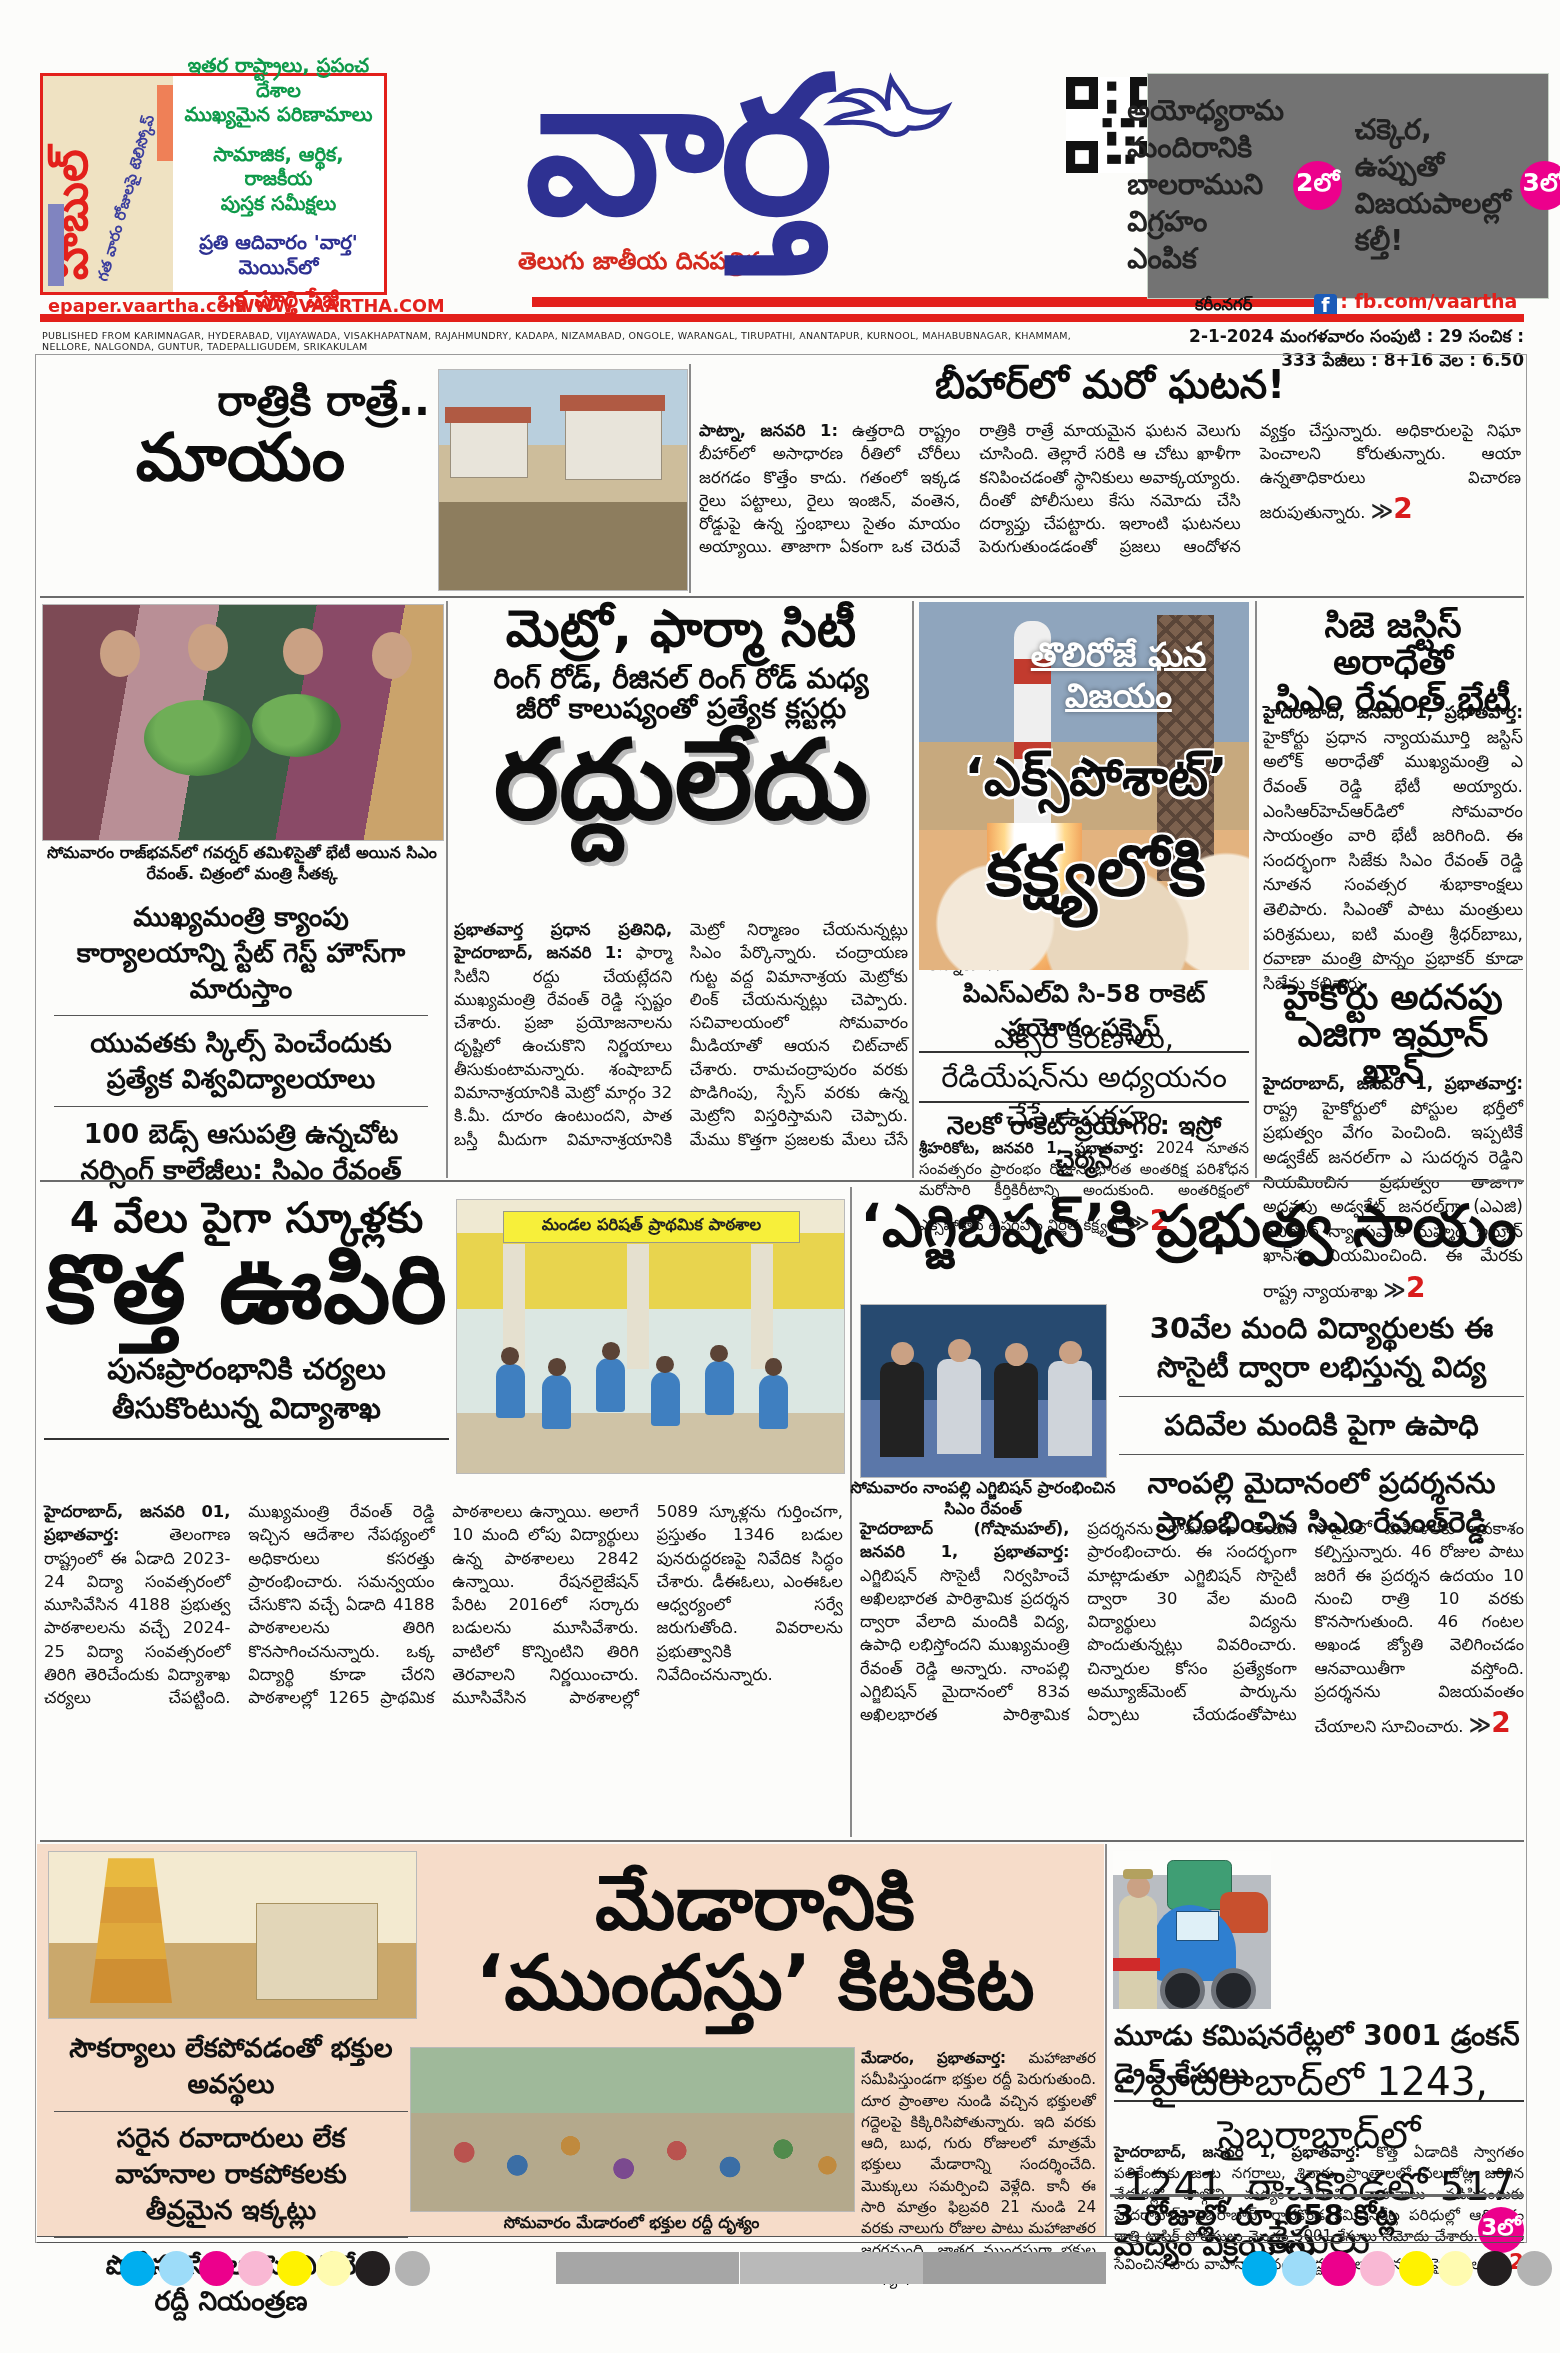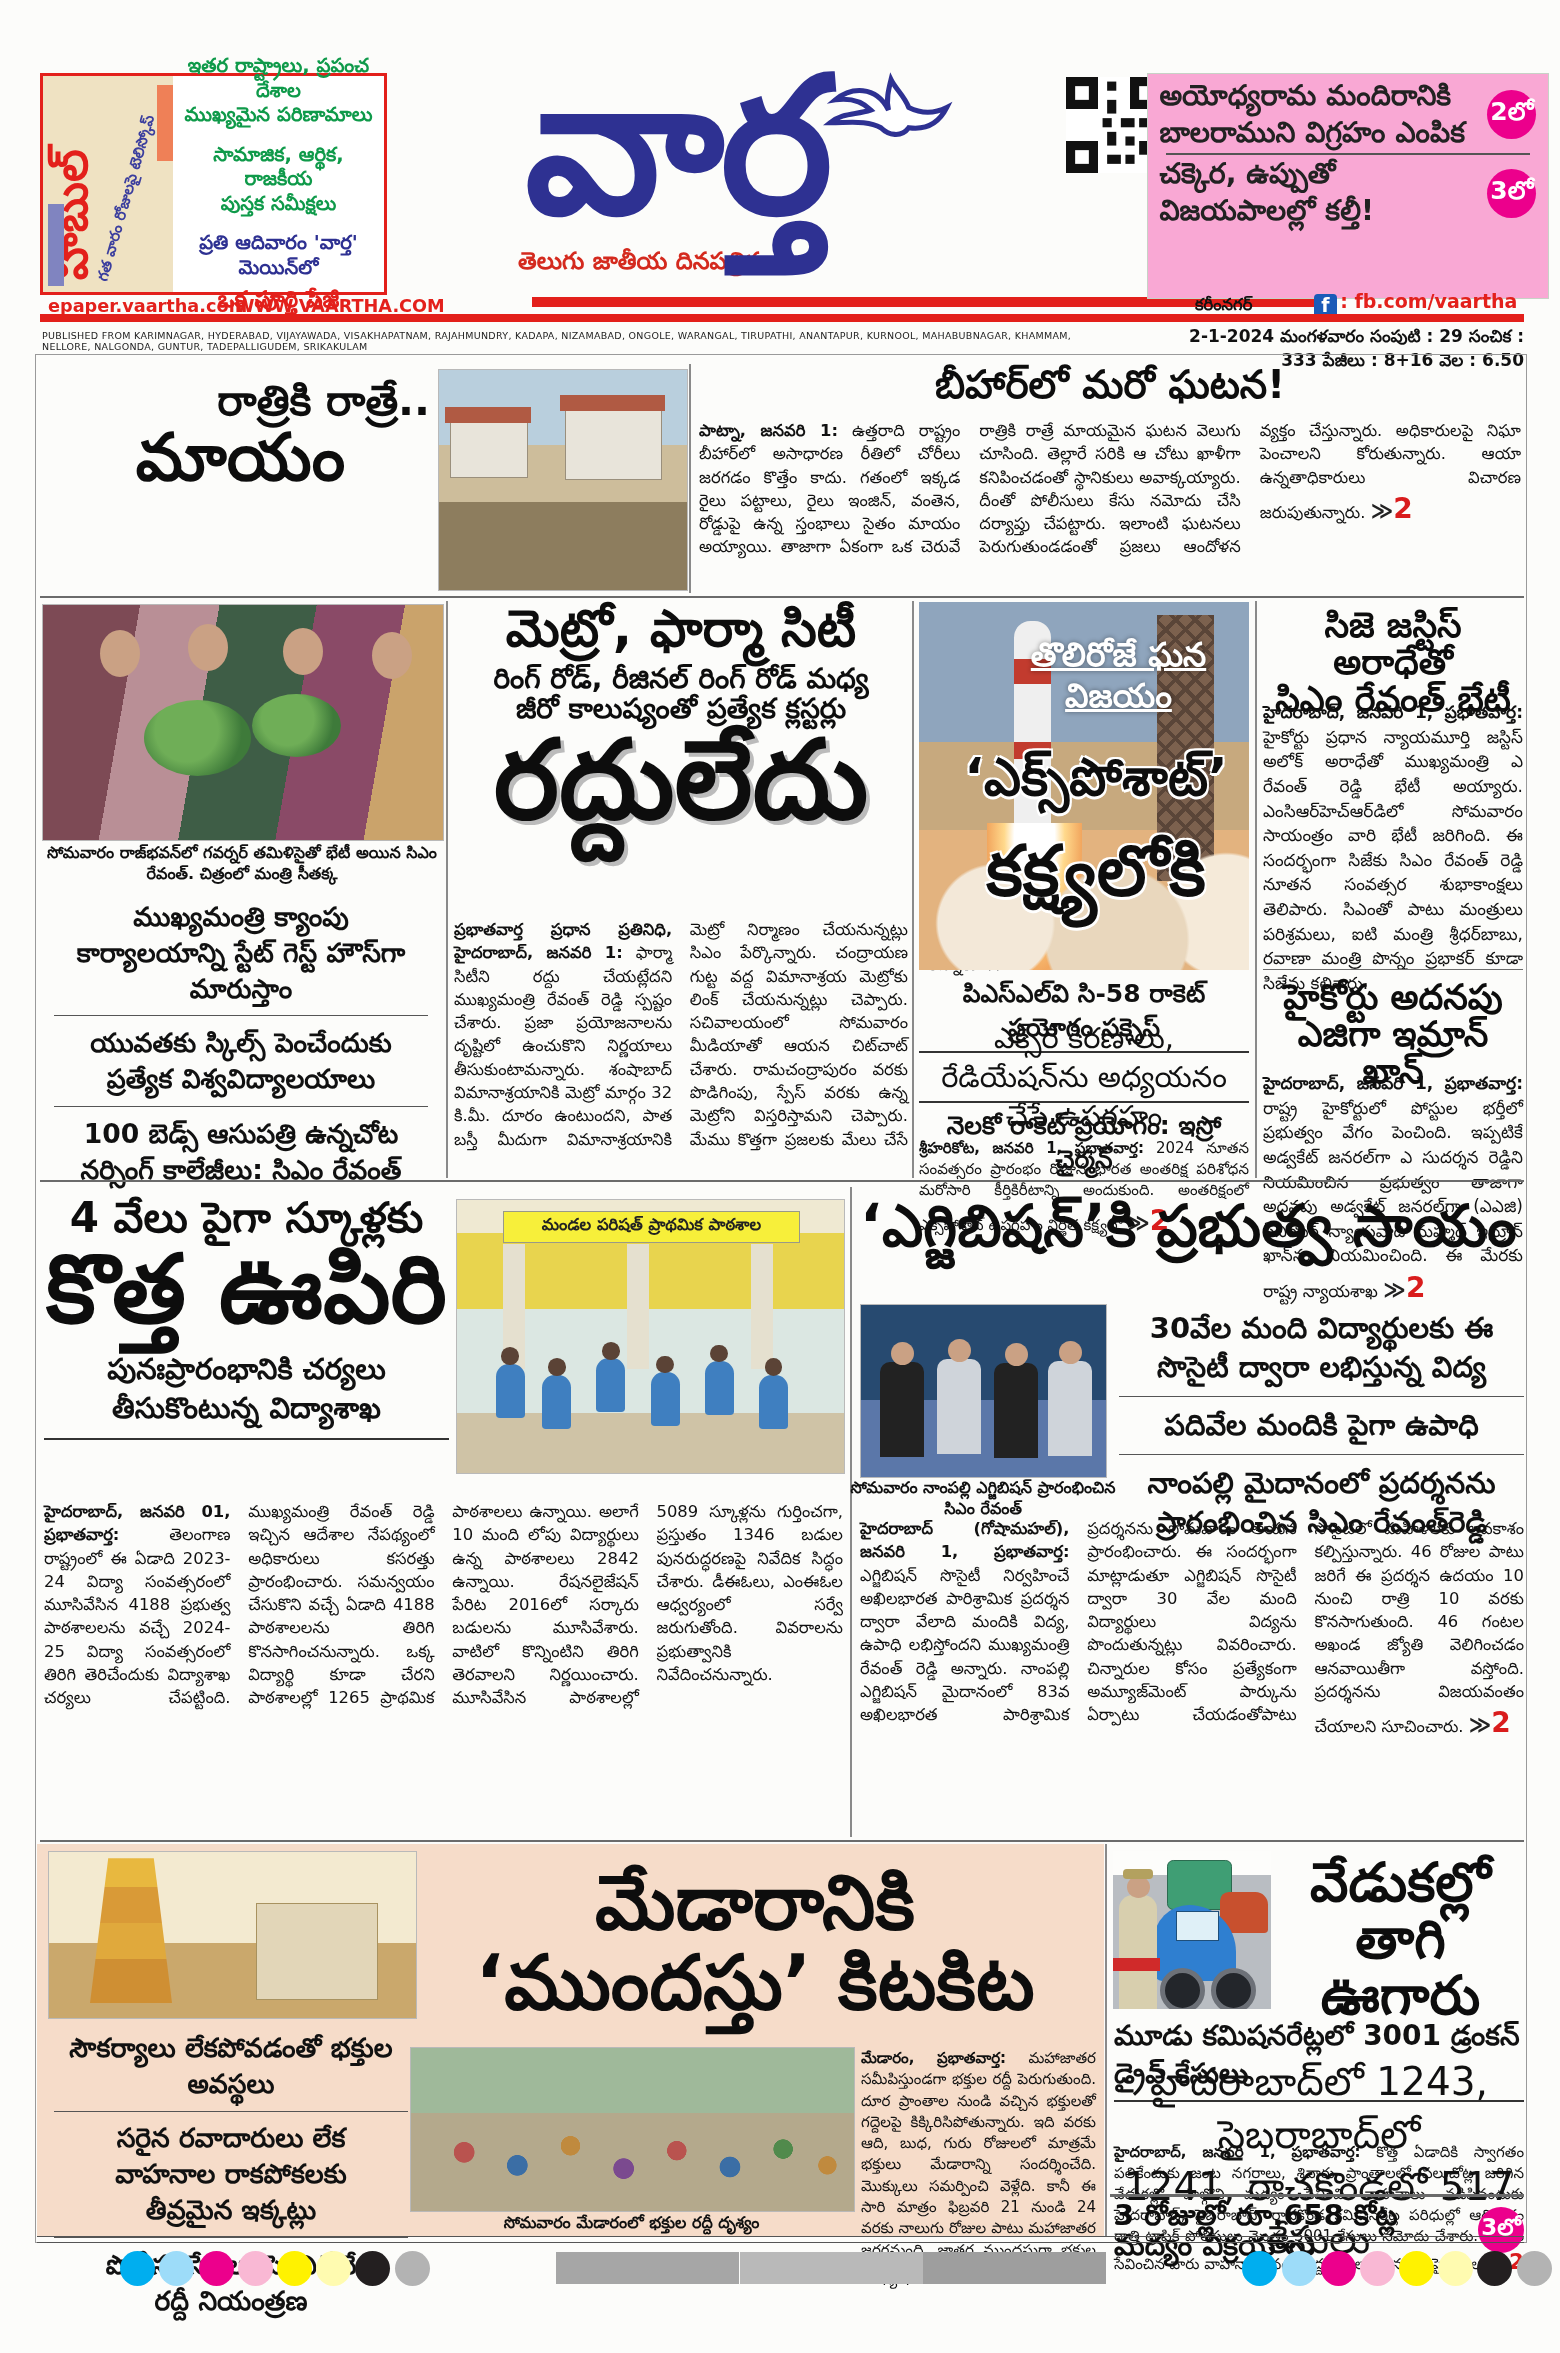--- a/index.html
+++ b/index.html
@@ -33,21 +33,21 @@
      writing-mode:vertical-rl;transform:rotate(196deg);color:#3b3e9e;font-weight:bold;font-size:15px;}
   #promo-left .bar-o{position:absolute;right:0;top:8.9px;width:16.4px;height:76px;background:#ef8057;}
   #promo-left .bar-b{position:absolute;left:5px;bottom:6.3px;width:16.4px;height:82px;background:#8084c0;}
   #promo-right{flex:1;display:flex;flex-direction:column;justify-content:center;gap:5px;padding:6.3px 8.9px;}
   #promo-right .sep{height:1.3px;background:#d77;margin:2.5px 25px;}
   .promo-line{font-weight:bold;font-size:19.6px;line-height:1.25;}
   #masthead-tag{font-size:24px;font-weight:bold;color:#d42a1e;}
   #logo-text{font-size:190px;font-weight:bold;color:#2e3192;line-height:.9;letter-spacing:-3.8px;}
   #logo-bar{position:absolute;background:#e3201b;}
   #qr{background:#fff;}
-  #topnews{background:#f9a8d4;border:0.6px solid #c7d2c6;display:flex;flex-direction:column;justify-content:flex-start;padding:3.8px 11.4px;}
+  #topnews{background:#737373;border:0.6px solid #c7d2c6;display:flex;flex-direction:row;justify-content:center;padding:3.8px 11.4px;}
   .topnews-item{display:flex;align-items:center;gap:8.9px;}
   .topnews-item .txt{flex:1;font-weight:bold;font-size:28.4px;line-height:1.3;color:#222;}
   .topnews-item .badge{width:49px;height:49px;font-size:25px;flex:none;}
   .topnews-sep{height:1.9px;background:#555;margin:1.3px 6.3px;}
   #redband{background:#e3201b;}
   #publine{font-size:9.5px;letter-spacing:0.3px;color:#222;}
   #dateline{font-size:17px;font-weight:bold;color:#111;}
   #fb-ic{display:inline-block;width:23px;height:23px;background:#1b5bb8;color:#fff;border-radius:3.8px;
         text-align:center;font-weight:bold;font-size:19px;line-height:23px;vertical-align:middle;}
   
@@ -360,25 +360,20 @@
   <div class="photo" id="ph-cartoon" style="left:1113px;top:1851px;width:158px;height:158px;">
     <div class="bus"></div>
       <div class="car-r"></div>
     <div class="car"></div>
       <div class="wind"></div>
     <div class="wheel" style="left:30%;top:74%;"></div>
       <div class="wheel" style="left:62%;top:74%;"></div>
     <div class="cop"></div>
       <div class="stripe"></div>
   </div>
-  <div class="abs c" style="left:1277px;top:1855px;width:247px;">
-    <div class="hl" style="font-size:54px;">వేడుకల్లో</div>
-    <div class="hl" style="font-size:54px;">తాగి</div>
-    <div class="hl" style="font-size:54px;">ఊగారు</div>
-  </div>
   <div class="abs kick subrule-b" style="left:1114px;top:2017px;width:410px;font-size:28px;padding-bottom:7.6px;">మూడు కమిషనరేట్లలో 3001 డ్రంకన్ డ్రైవ్ కేసులు</div>
   <div class="abs c" style="left:1114px;top:2056px;width:410px;font-size:39px;line-height:1.35;">
     <span>హైదరాబాద్‌లో 1243, సైబరాబాద్‌లో</span><br><span>1241, రాచకొండలో 517 కేసులు</span>
   </div>
   <div class="abs j" style="left:1114px;top:2142px;width:410px;font-size:15px;line-height:1.4;">
     <b>హైదరాబాద్, జనవరి 1, ప్రభాతవార్త:</b>
     <span>కొత్త ఏడాదికి స్వాగతం పలికేందుకు జంట నగరాలు, శివారు ప్రాంతాలలో పలుచోట్ల జరిగిన వేడుకల్లో పాల్గొని మద్యం సేవించి వాహనాలు నడిపినందుకు హైదరాబాద్, సైబరాబాద్, రాచకొండ కమిషనరేట్ల పరిధుల్లో ఆదివారం రాత్రి ట్రాఫిక్ పోలీసులు మొత్తం 3001 కేసులు నమోదు చేశారు. మద్యం సేవించిన వారు వాహనాలు నడపవద్దని, ఇలాచేసిన వారిపై కేసులు</span>
     <span class="jump" style="font-size:16.4px;"><span class="chev">≫</span><span class="pg" style="font-size:21.5px;">2</span></span>
   </div>
   <div class="hrule" style="left:1110px;top:2194px;width:414px;height:2.5px;"></div>

